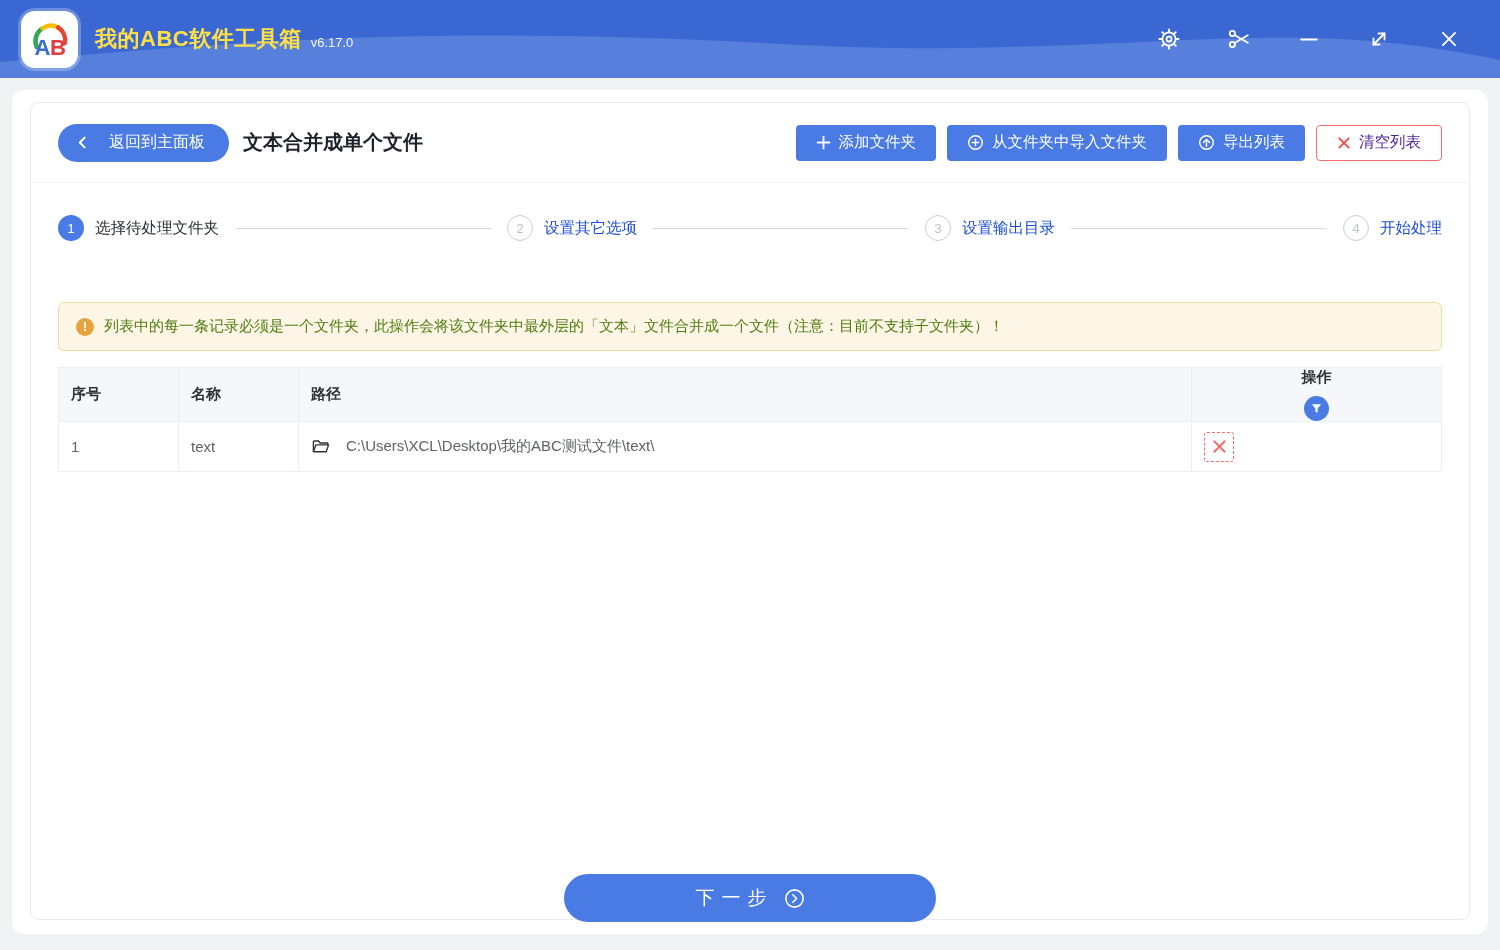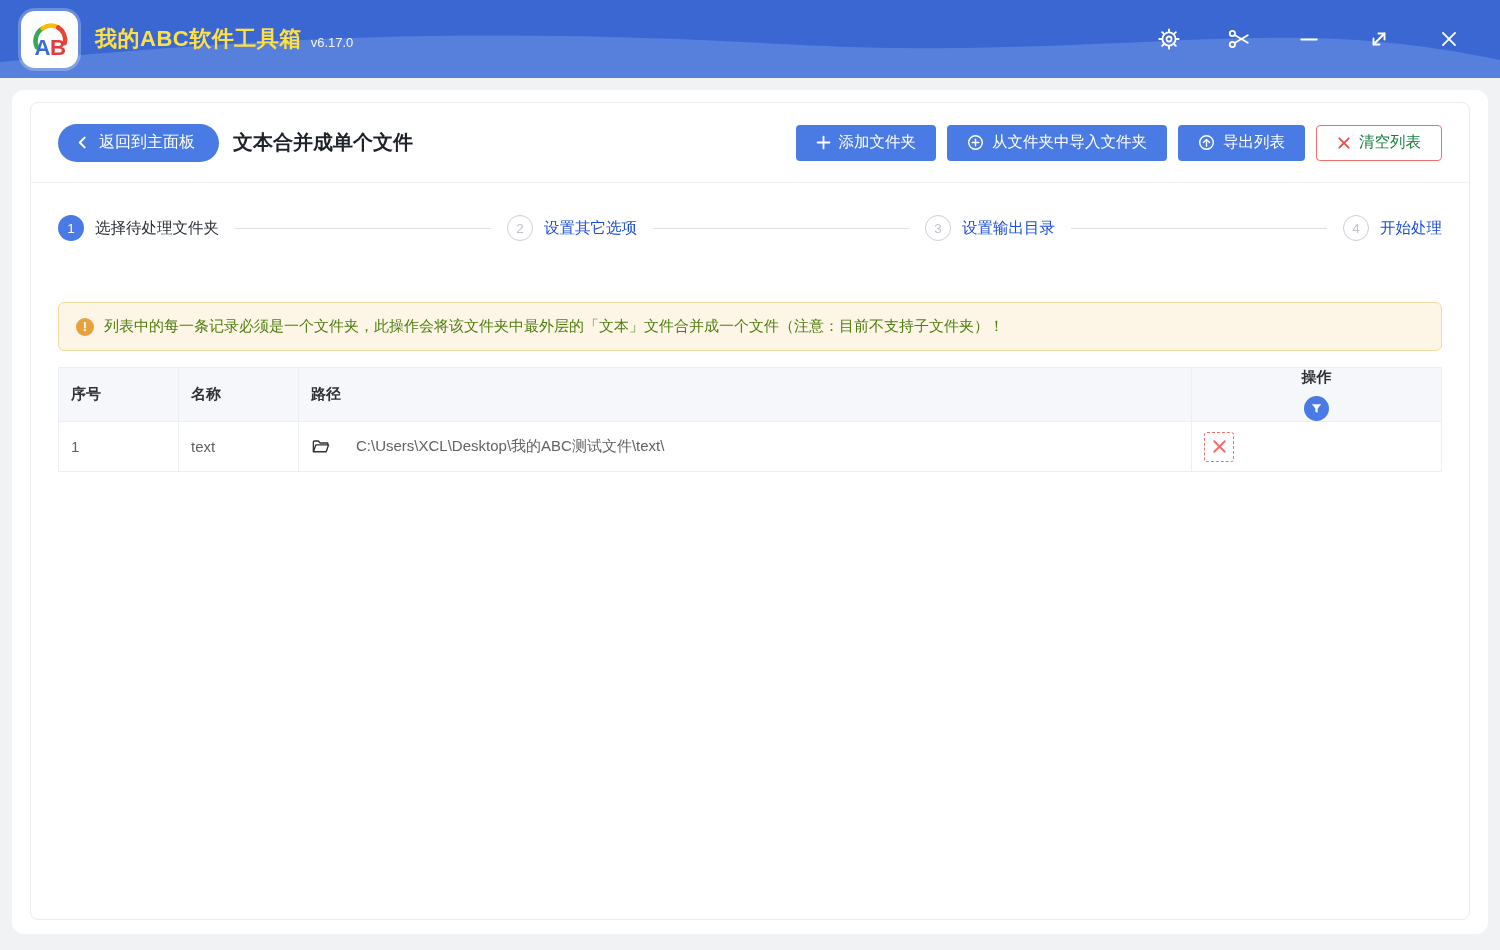--- a/index.html
+++ b/index.html
@@ -22,27 +22,27 @@
   .outer-panel { position:absolute; left:12px; top:90px; width:1476px; height:844px;
     background:#fff; border-radius:12px; }
   .card { position:absolute; left:18px; top:12px; width:1440px; height:818px;
     background:#fff; border:1px solid #E9EBF0; border-radius:8px; }
 
   
   .card-header { height:80px; display:flex; align-items:center; padding:0 27px;
     border-bottom:1px solid #F0F1F3; }
   .back-btn { height:38px; padding:0 24px 0 18px; background:#4A7BE5; color:#fff;
     border:none; border-radius:19px; font-size:16px; display:flex; align-items:center;
-    gap:10px; cursor:pointer; font-family:inherit; }
+    gap:20px; cursor:pointer; font-family:inherit; }
   .page-title { font-size:20px; font-weight:bold; color:#1D2129; margin-left:14px; }
   .hdr-actions { margin-left:auto; display:flex; gap:11px; }
   .act-btn { height:36px; padding:0 20px; background:#4A7BE5; color:#fff; border:none;
     border-radius:4px; font-size:15.5px; display:flex; align-items:center; gap:8px;
     cursor:pointer; font-family:inherit; }
-  .act-btn.danger { background:#fff; color:#15803d; border:1px solid #F56C6C; }
+  .act-btn.danger { background:#fff; color:#4c1d95; border:1px solid #F56C6C; }
 
   
   .steps { display:flex; align-items:center; margin:32px 27px 0 27px; }
   .step { display:flex; align-items:center; }
   .step-circle { width:26px; height:26px; border-radius:50%; display:flex; align-items:center;
     justify-content:center; font-size:13.5px; }
   .step.active .step-circle { background:#4A7BE5; color:#fff; }
   .step.inactive .step-circle { background:#fff; color:#BFC3CB; border:1px solid #CBCED5; }
   .step-label { font-size:15.5px; margin-left:11px; white-space:nowrap; }
   .step.active .step-label { color:#2B2F36; }
@@ -61,21 +61,21 @@
   .tbl-wrap { margin:16px 27px 0 27px; }
   table { width:100%; border-collapse:collapse; table-layout:fixed; }
   col.c1,col.c2 { width:120px; } col.c4 { width:250px; }
   th,td { height:50px; padding:0 12px; text-align:left; font-size:15px;
     border:1px solid #EBEEF5; }
   th { background:#F6F7FA; color:#303133; font-weight:bold; }
   td { color:#606266; background:#fff; }
   .th-op { display:flex; align-items:center; gap:9px;flex-direction:column; }
   .filter-btn { width:25px; height:25px; border-radius:50%; background:#4A7BE5; border:none;
     display:flex; align-items:center; justify-content:center; cursor:pointer; }
-  .path-cell { display:flex; align-items:flex-end; gap:26px; }
+  .path-cell { display:flex; align-items:flex-end; gap:16px; }
   .del-btn { width:30px; height:30px; background:#fff; border:1px dashed #F56C6C;
     border-radius:3px; display:flex; align-items:center; justify-content:center; cursor:pointer; }
 
   
   .next-btn { position:absolute; left:50%; transform:translateX(-50%); bottom:-3px;
     width:372px; height:48px; background:#4A7BE5; border:none; border-radius:24px;
     color:#fff; font-size:19px; display:flex; align-items:center; justify-content:center;
     gap:10px; cursor:pointer; letter-spacing:7px; font-family:inherit; }
   .next-btn svg { letter-spacing:0; }
 </style>
@@ -262,15 +262,22 @@
                   <line x1="1.8" y1="1.8" x2="10.2" y2="10.2"></line>
                     <line x1="10.2" y1="1.8" x2="1.8" y2="10.2"></line>
                 </svg>
               </button>
             </td>
           </tr>
         </tbody>
       </table>
     </div>
 
+    <button class="next-btn">
+      <span>下一步</span>
+      <svg width="21" height="21" viewBox="0 0 20 20" fill="none" stroke="#fff" stroke-width="1.5" stroke-linecap="round" stroke-linejoin="round">
+        <circle cx="10" cy="10" r="8.2"></circle>
+          <polyline points="8.4,6.4 12,10 8.4,13.6"></polyline>
+      </svg>
+    </button>
 
   </div>
 </div>
 
 </body></html>

